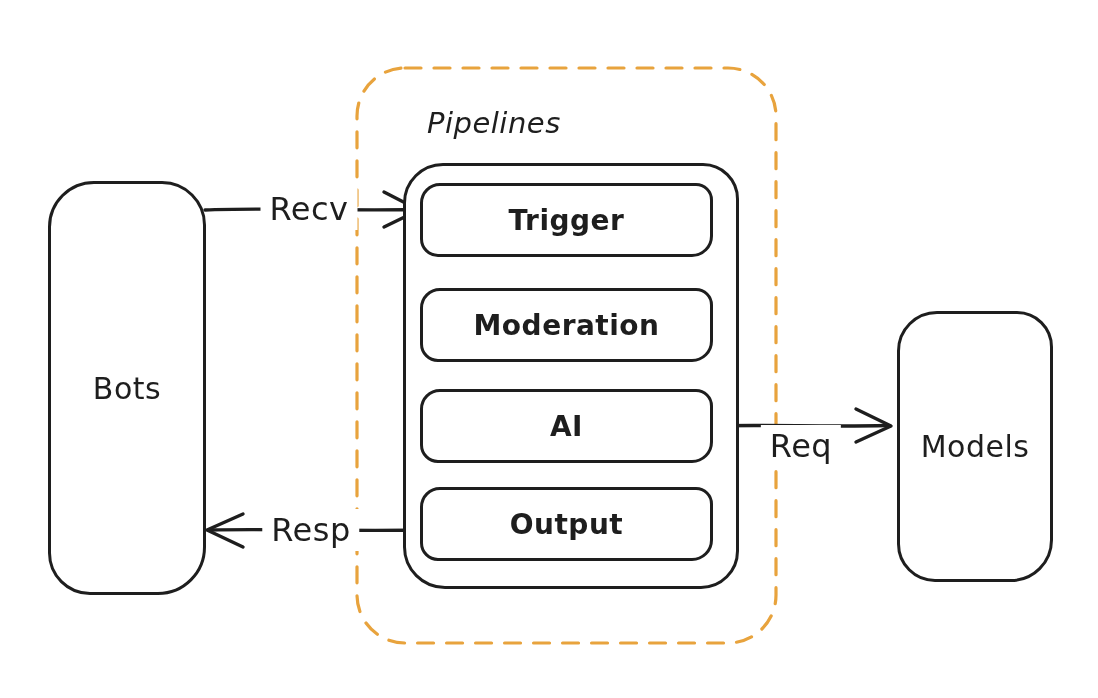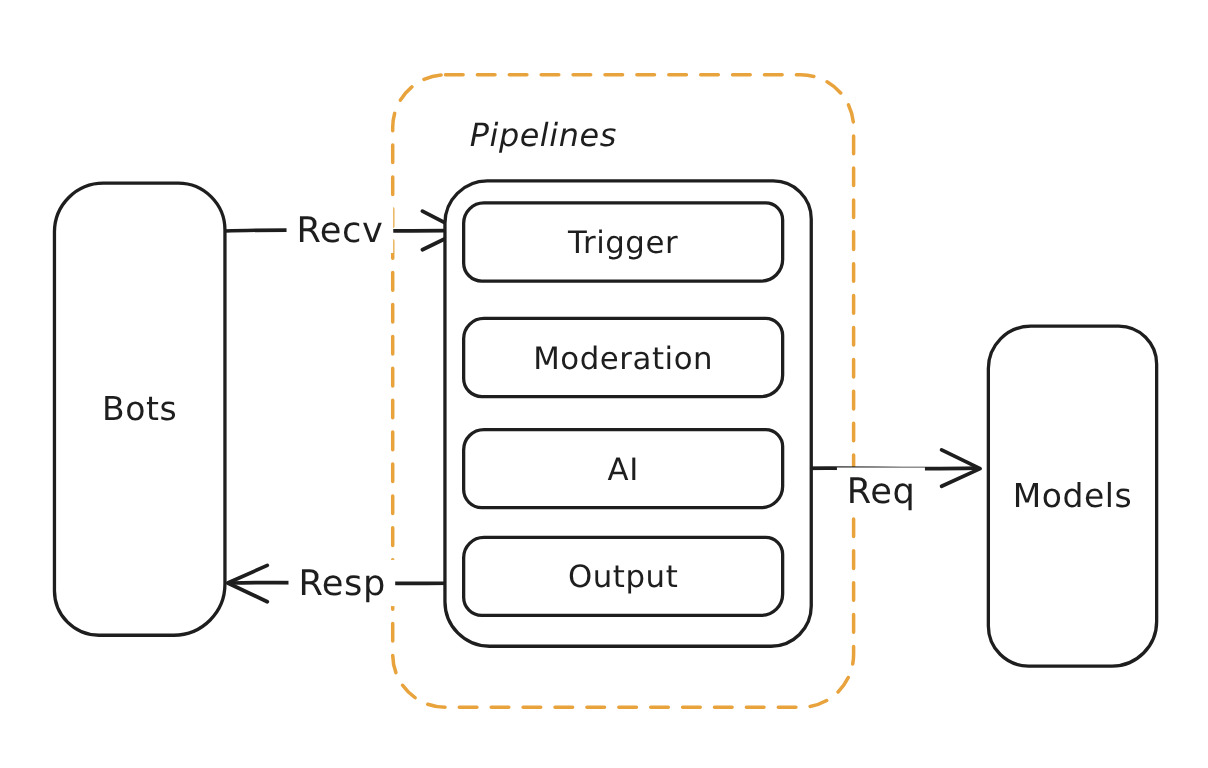--- a/index.html
+++ b/index.html
@@ -24,42 +24,44 @@
   .wire{ stroke:var(--stroke); stroke-width:3.4; fill:none; stroke-linecap:round; stroke-linejoin:round; }
   .dashed-group{ stroke:var(--accent); stroke-width:3.2; fill:none; stroke-dasharray:16 13; stroke-linecap:round; }
 
   .node{
     position:absolute;
     border:3px solid var(--stroke);
     background:var(--bg);
     display:flex; align-items:center; justify-content:center;
     font-size:30px;
     letter-spacing:0.5px;
+    margin-top:16px;
   }
   .node-bots{
     left:48px; top:165px; width:158px; height:414px;
     border-radius:46px 44px 48px 42px;
   }
   .node-models{
-    left:897px; top:295px; width:156px; height:312px;
+    left:897px; top:295px; width:156px; height:271px;
     border-radius:40px 36px 42px 38px;
   }
   .group-title{
     position:absolute;
     left:427px; top:106px;
     font-size:29px;
     letter-spacing:0.5px;
     font-style:italic;
   }
   .stages-container{
     position:absolute;
     left:403px; top:163px; width:336px; height:426px;
     border:3.4px solid var(--stroke);
     border-radius:40px 36px 38px 42px;
     background:var(--bg);
+    font-weight:bold;
   }
   .stage{
     position:absolute;
     left:14px; width:293px; height:74px;
     border:3px solid var(--stroke);
     border-radius:20px 17px 21px 18px;
     background:var(--bg);
     display:flex; align-items:center; justify-content:center;
     font-size:28px;
     letter-spacing:0.5px;

